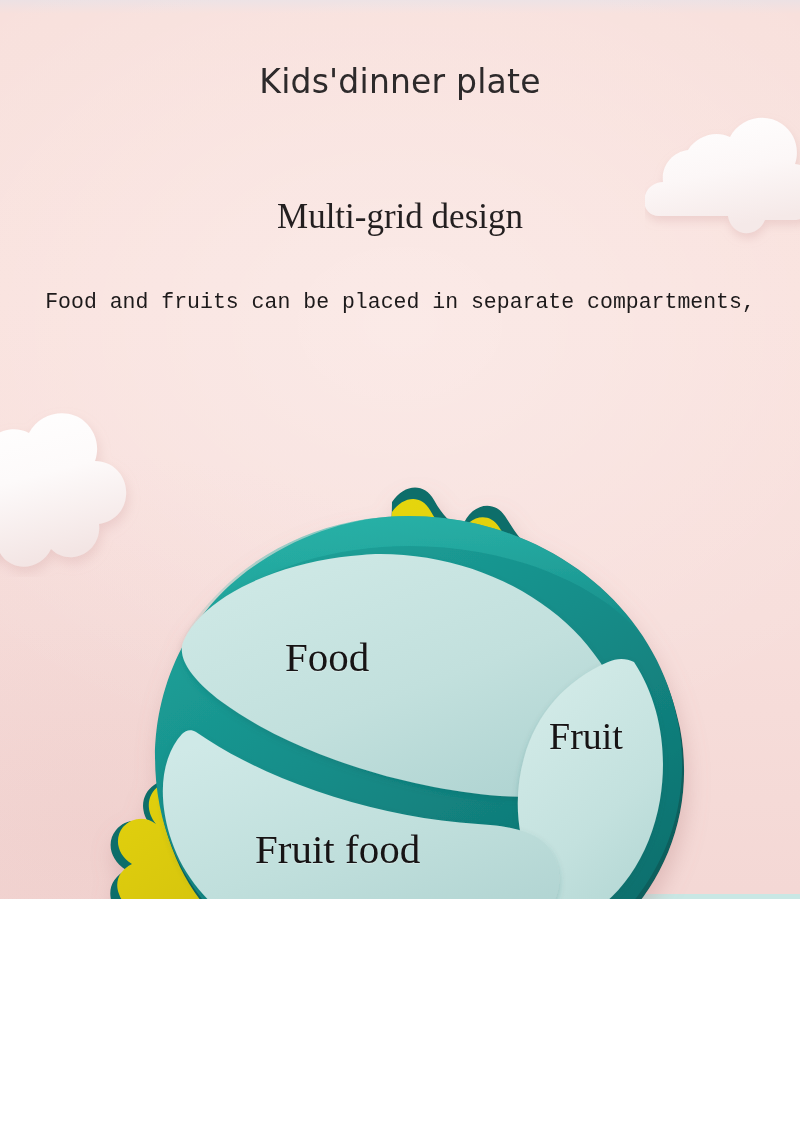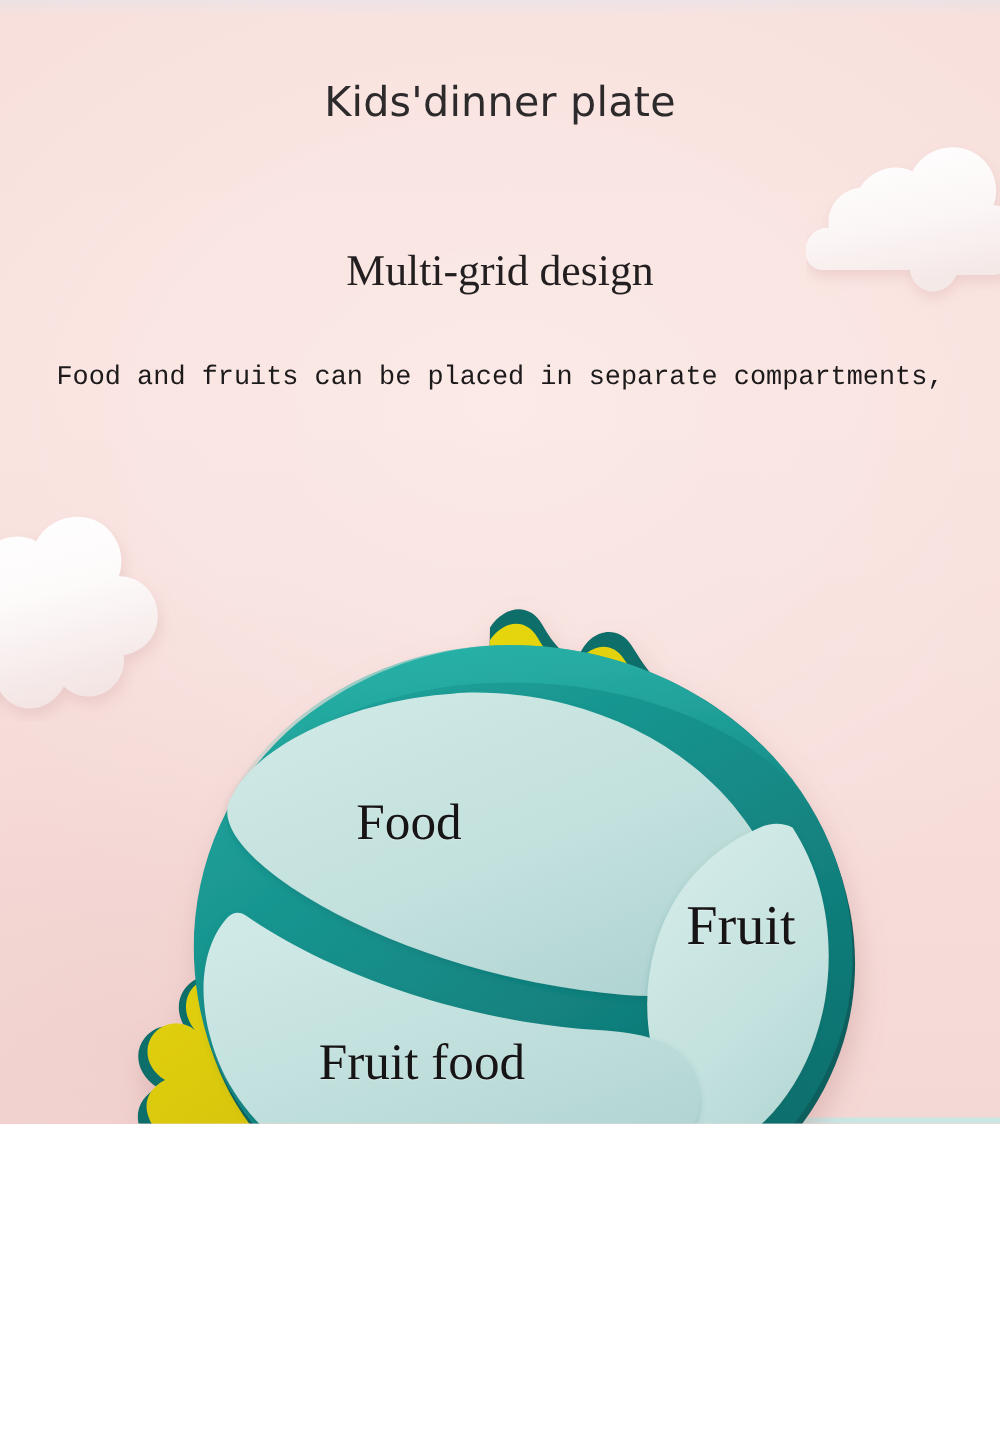--- a/index.html
+++ b/index.html
@@ -99,21 +99,21 @@
   .plate-stage svg { display: block; }
   .cmp-label {
     position: absolute;
     font-family: "Liberation Serif", serif;
     color: #171415;
     white-space: nowrap;
     z-index: 7;
     text-shadow: 0 1px 1px rgba(255,255,255,.35);
   }
   .lbl-food   { left: 285px; top: 163px; font-size: 41px; }
-  .lbl-fruit  { left: 549px; top: 244px; font-size: 45px; }
+  .lbl-fruit  { left: 549px; top: 244px; font-size: 38px; }
   .lbl-staple { left: 255px; top: 355px; font-size: 41px; }
 </style>
 </head>
 <body>
 
 <div id="poster">
 
   <div class="bg-base"></div>
   <div class="bg-vignette"></div>
 

